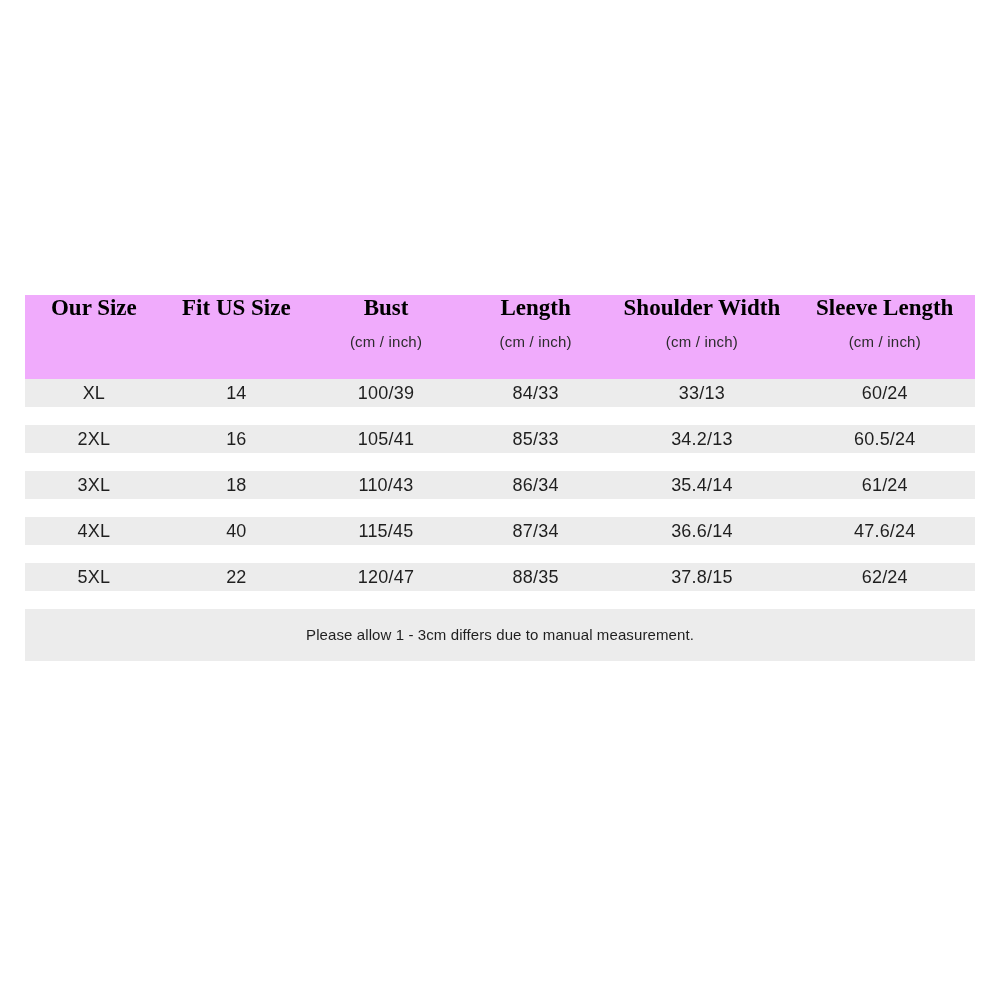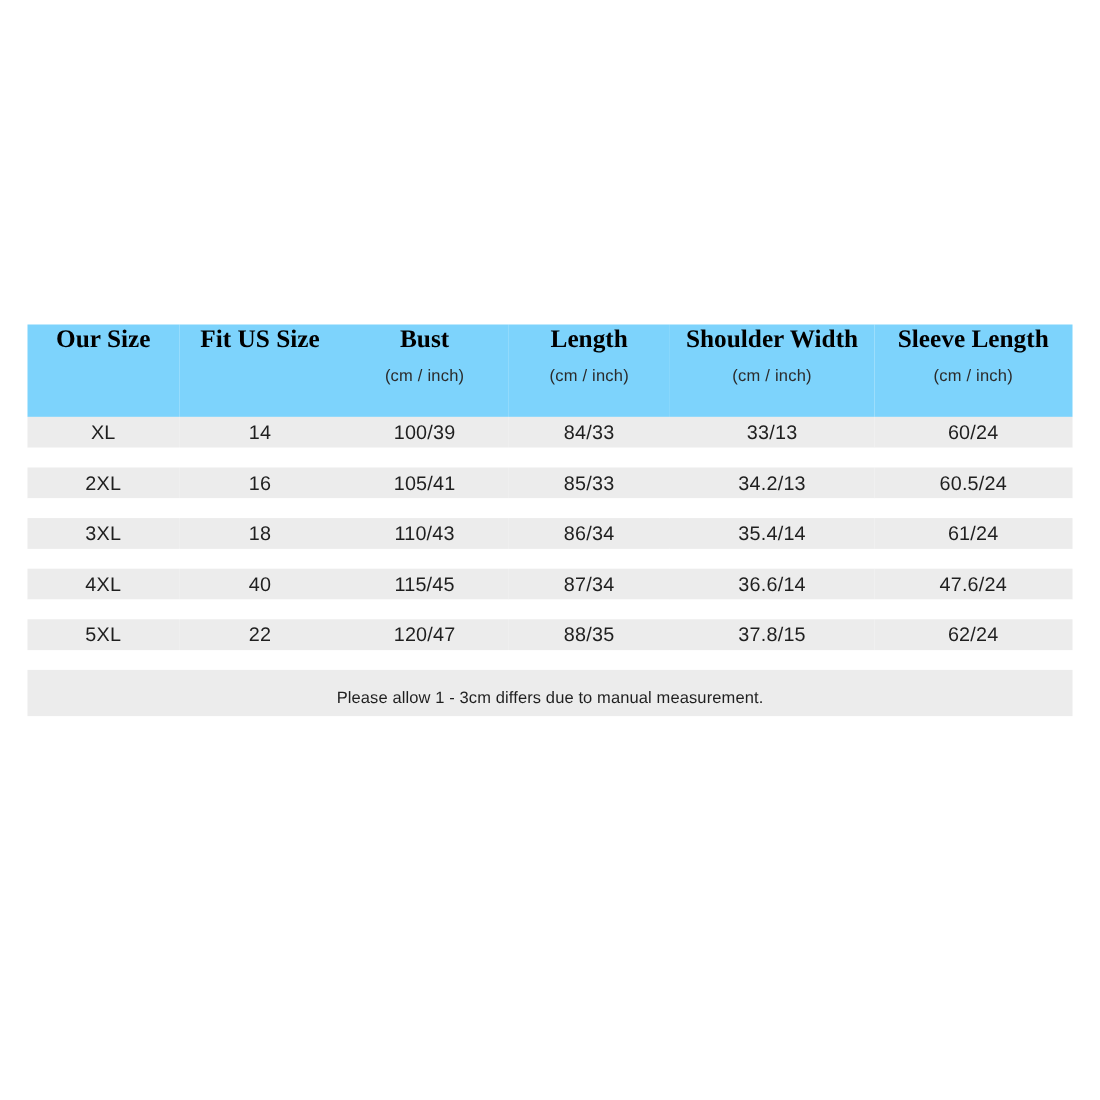--- a/index.html
+++ b/index.html
@@ -39,21 +39,21 @@
 
   thead th {
     font-family: "Liberation Serif", serif;
     font-weight: bold;
     font-size: 23px;
     color: #000000;
     text-align: center;
     padding: 0 0 2px 0;
     vertical-align: top;
     line-height: 1.15;
-    background: #7dd3fc;
+    background: #f0abfc;
   }
   thead th .unit {
     display: block;
     font-family: "Liberation Sans", sans-serif;
     font-weight: normal;
     font-size: 15px;
     color: #2b2b2b;
     margin-top: 12px;
     letter-spacing: 0.2px;
   }
@@ -81,21 +81,21 @@
   }
 
   .note-wrap {
     margin-top: 18px;
   }
   .note {
     background: #ececec;
     text-align: center;
     font-size: 15px;
     color: #1f1f1f;
-    padding: 17px 0 8px 0;
+    padding: 17px 0 18px 0;
     letter-spacing: 0.1px;
   }
 </style>
 </head>
 <body>
 
 <div class="sizechart">
   <table class="size-table">
     <colgroup>
       <col class="c0">

